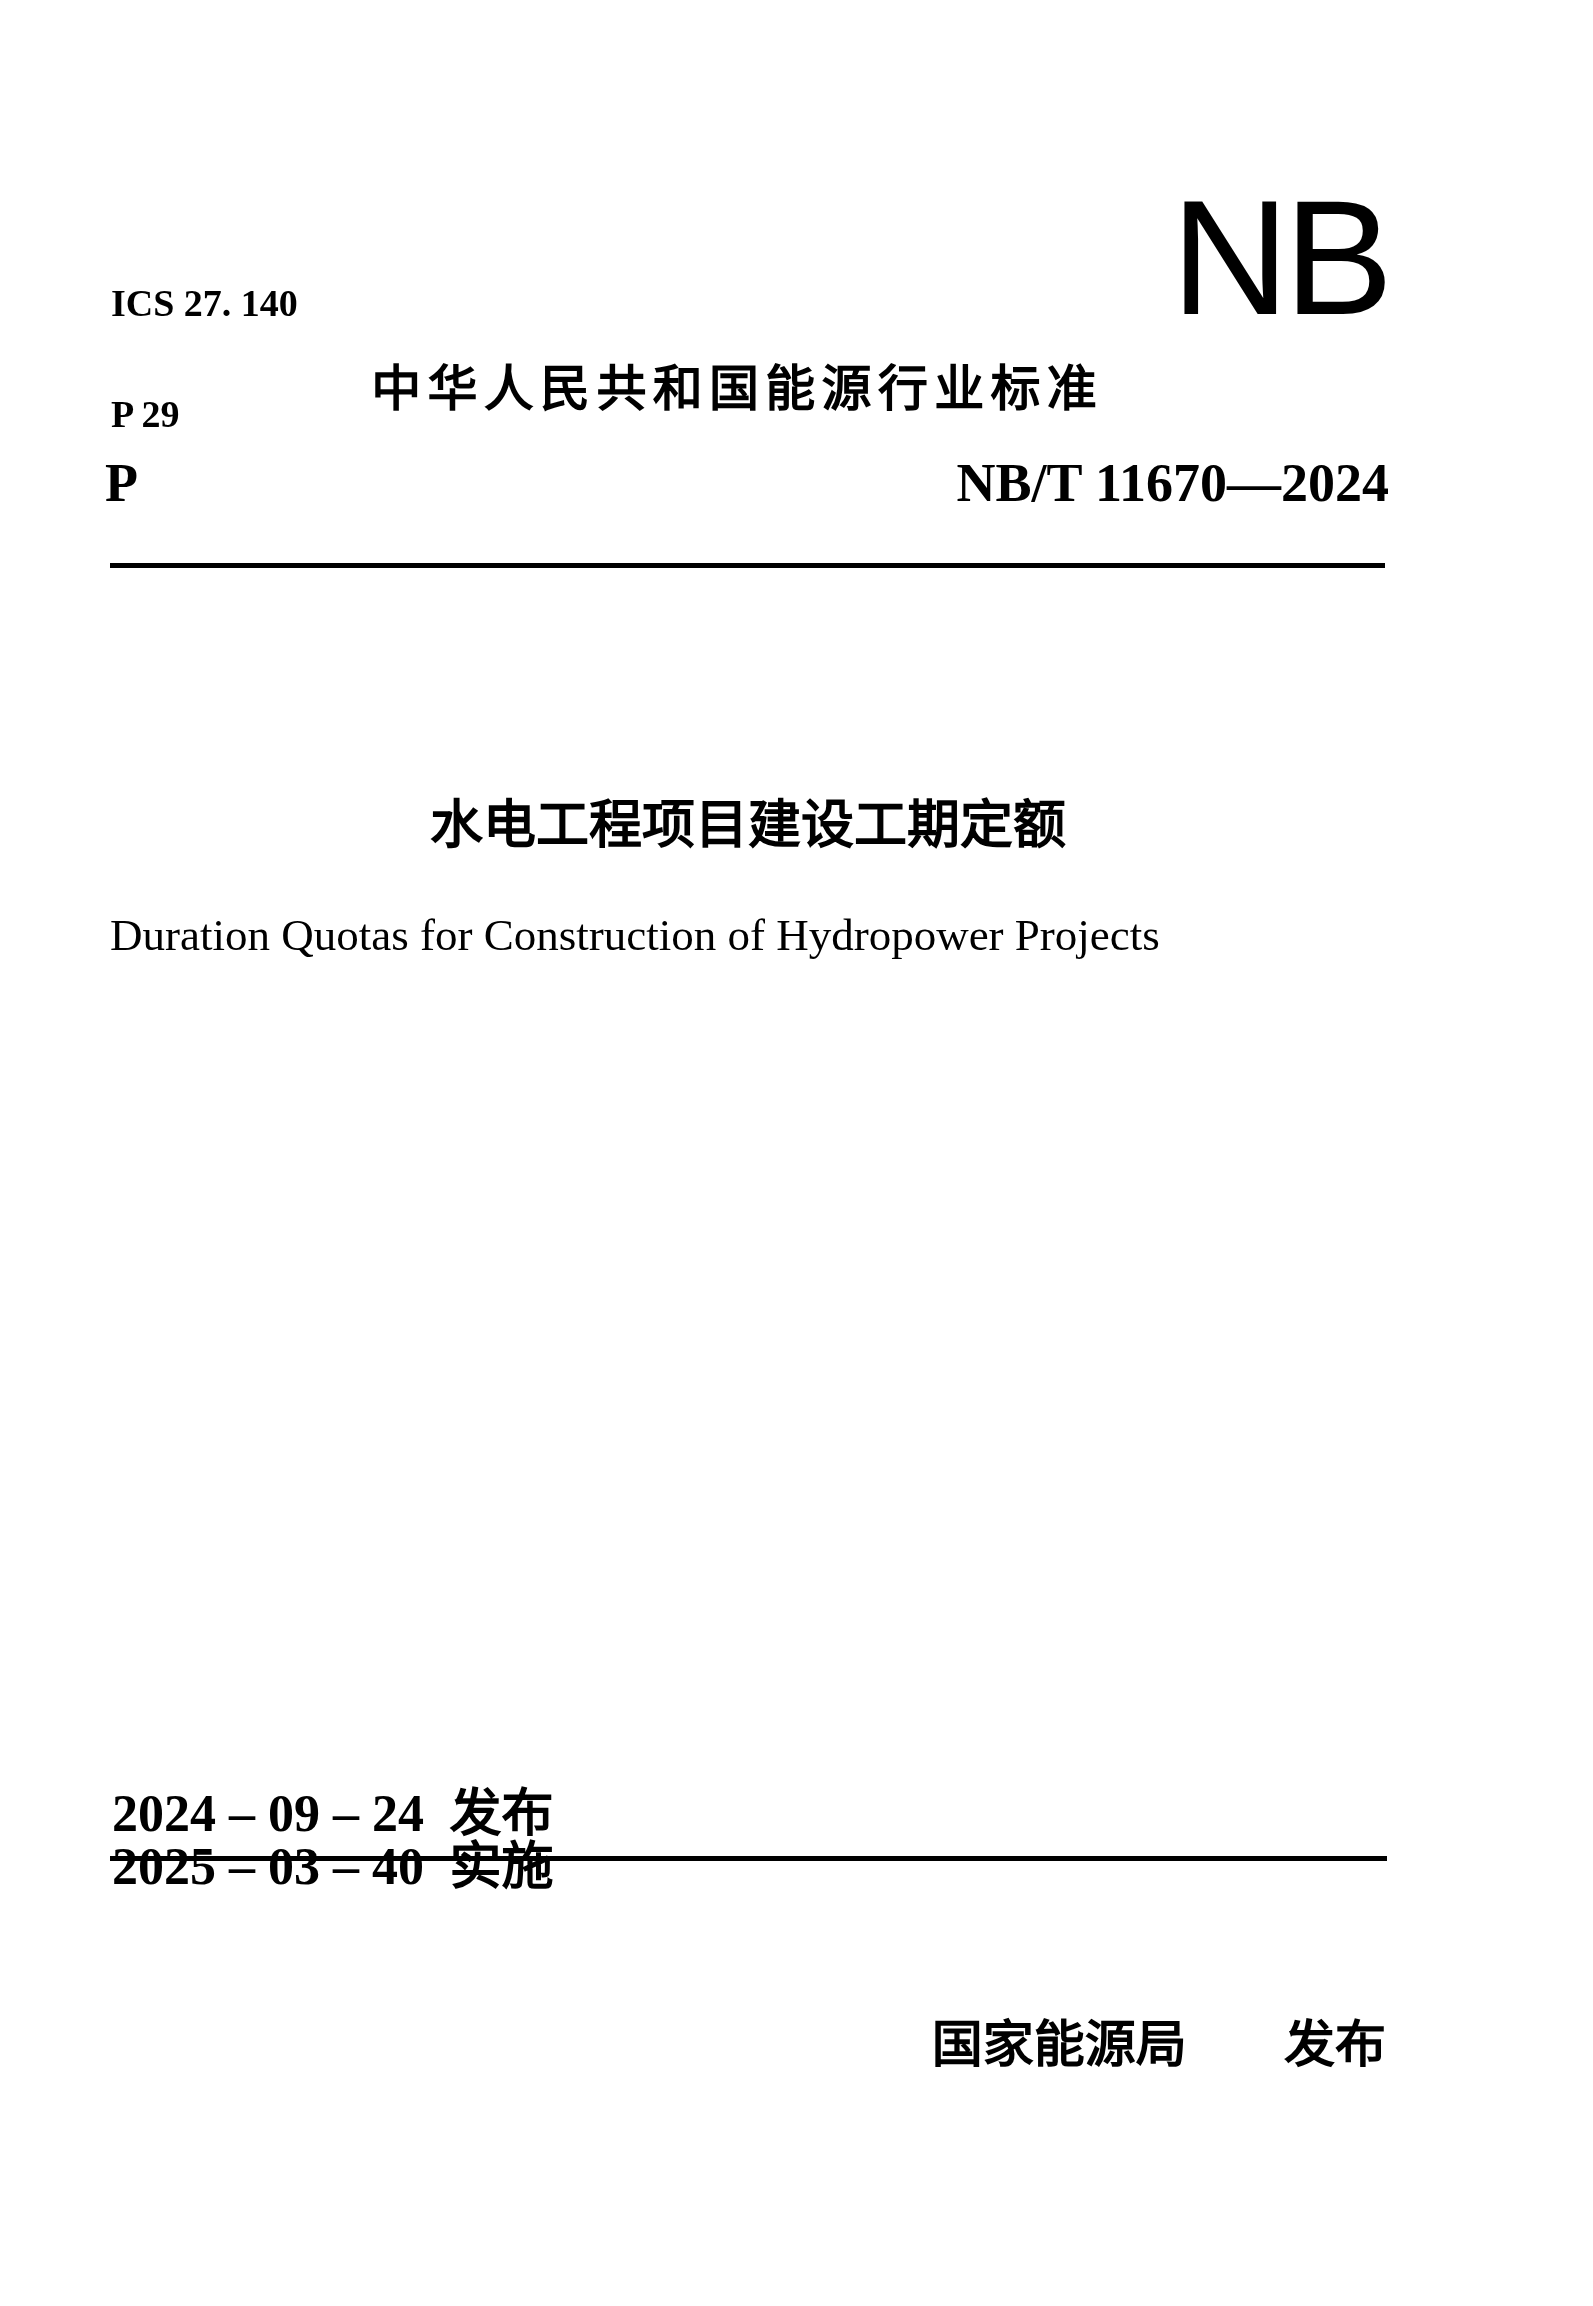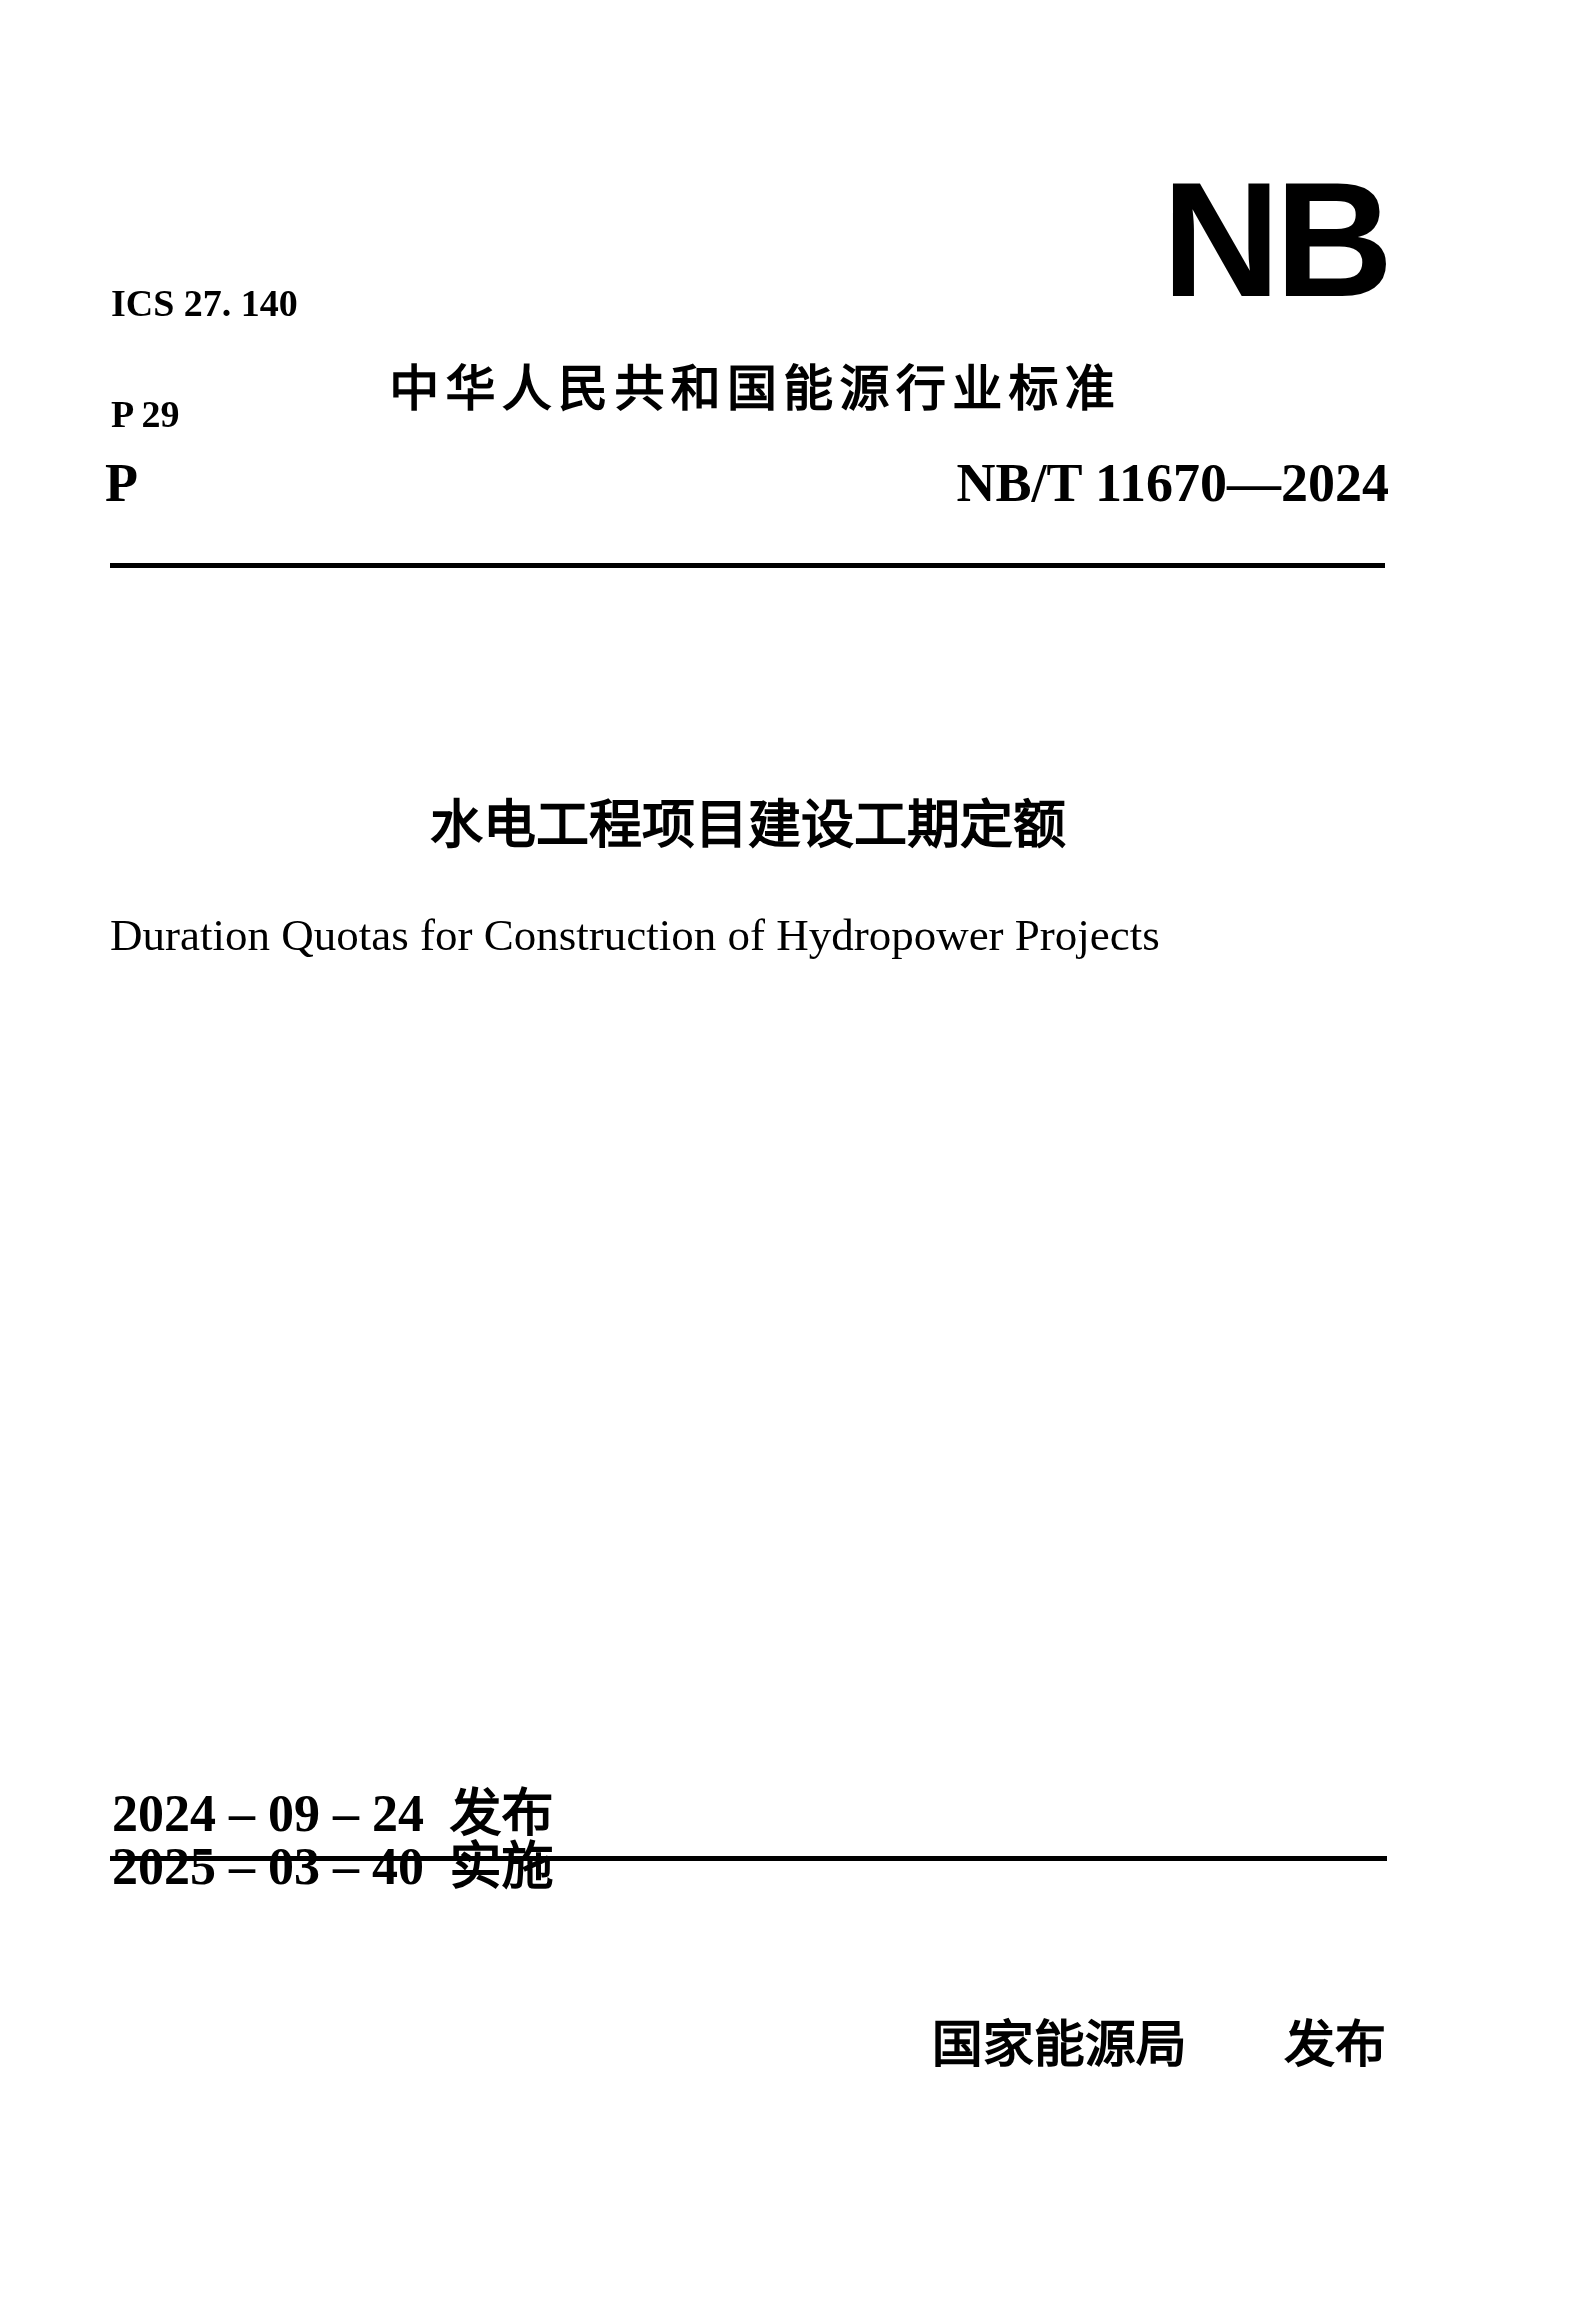--- a/index.html
+++ b/index.html
@@ -27,32 +27,32 @@
     font-weight: bold;
     font-size: 38px;
     line-height: 37px;
     white-space: pre;
   }
 
   
   .nb-logo {
     position: absolute;
     right: 205px;
-    top: 158px;
-    font-family: "Liberation Sans", sans-serif;
-    font-weight: bold;
+    top: 176px;
+    font-family: "Liberation Sans", sans-serif;
+    font-weight: normal;
     font-size: 164px;
     line-height: 164px;
     letter-spacing: -5.4px;
   }
 
   
   .std-category {
     position: absolute;
-    left: 114px;
+    left: 96px;
     width: 1276px;
     top: 364px;
     text-align: center;
     font-family: "Liberation Sans", sans-serif;
     font-weight: bold;
     font-size: 50px;
     line-height: 50px;
     letter-spacing: 6.3px;
     padding-left: 6.3px;
     box-sizing: border-box;

